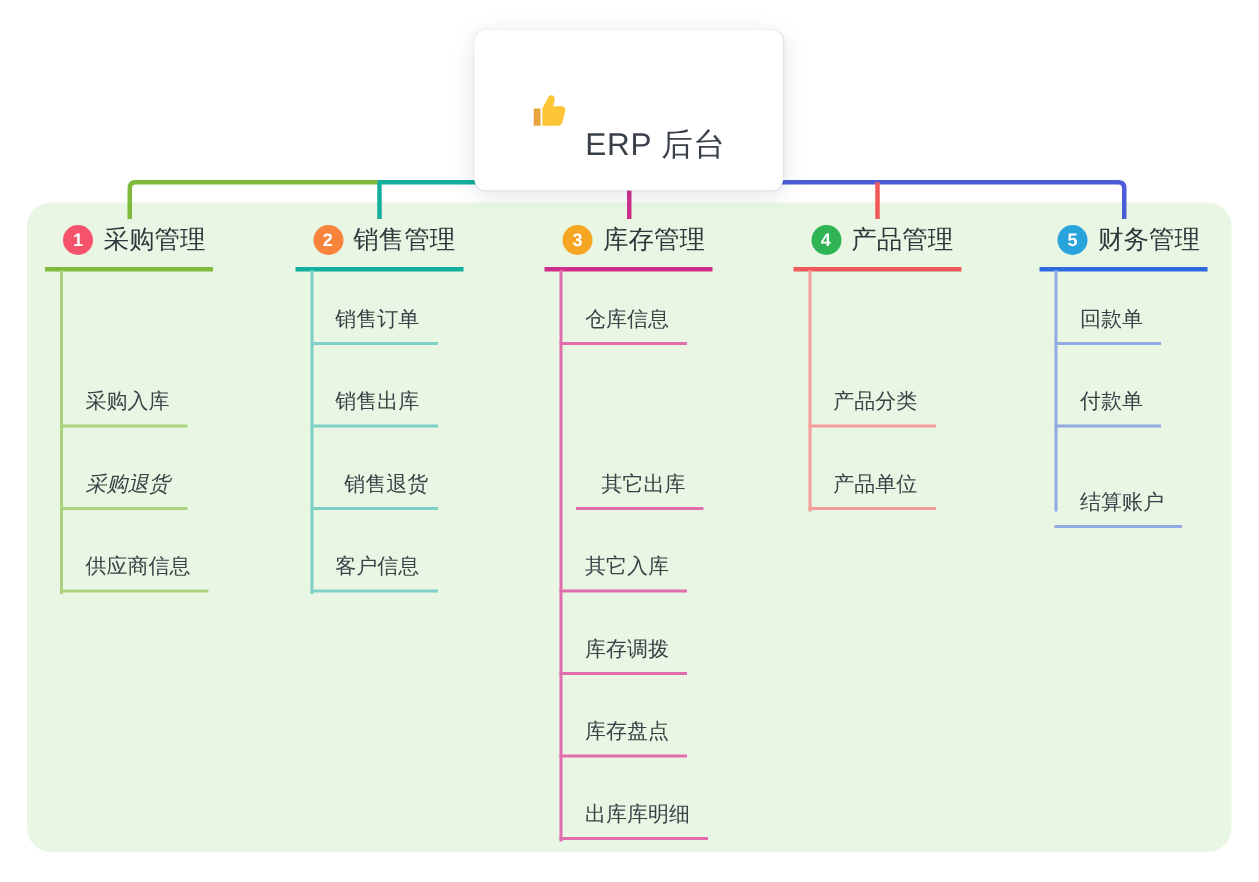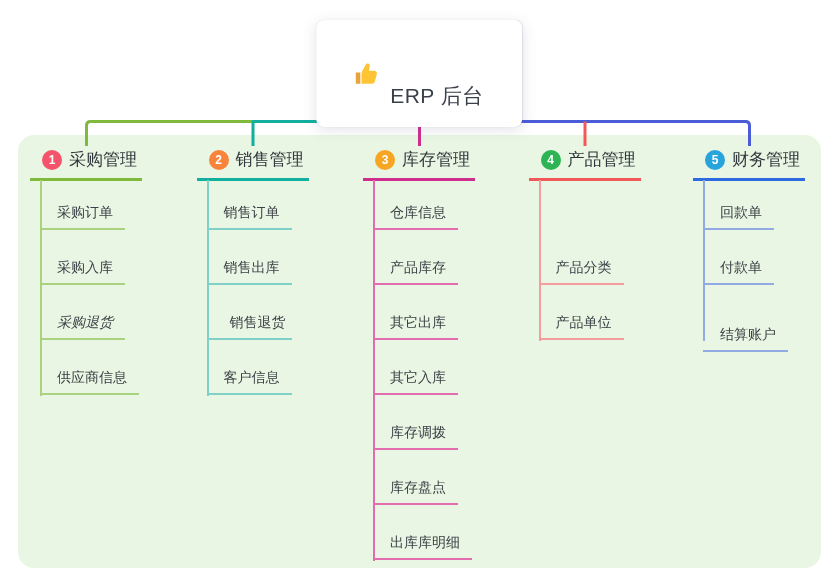--- a/index.html
+++ b/index.html
@@ -64,21 +64,20 @@
     </svg>
     <span class="root-label">ERP 后台</span>
   </div>
 
 <div class="column" style="left: 30px;">
       <div class="branch-header" style="border-bottom-color: rgb(127, 186, 61);">
         <span class="badge" style="background: rgb(244, 83, 107);">1</span>
         <span>采购管理</span>
       </div>
       <div class="spine" style="background: rgb(169, 211, 127); top: 32px; height: 216px;"></div>
-      <div class="child" style="top: 56px; width: 85px; border-bottom-color: rgb(169, 211, 127);">采购订单</div>
       <div class="child" style="top: 111px; width: 85px; border-bottom-color: rgb(169, 211, 127);">采购入库</div>
       <div class="child" style="top: 166px; width: 85px; border-bottom-color: rgb(169, 211, 127); font-style: italic;">采购退货</div>
       <div class="child" style="top: 221px; width: 99px; border-bottom-color: rgb(169, 211, 127);">供应商信息</div>
     </div>
     <div class="column" style="left: 196.5px;">
       <div class="branch-header" style="border-bottom-color: rgb(19, 175, 158);">
         <span class="badge" style="background: rgb(248, 132, 60);">2</span>
         <span>销售管理</span>
       </div>
       <div class="spine" style="background: rgb(127, 208, 198); top: 32px; height: 216px;"></div>
@@ -87,22 +86,21 @@
       <div class="child" style="top: 166px; width: 85px; border-bottom-color: rgb(127, 208, 198); text-align: center;">销售退货</div>
       <div class="child" style="top: 221px; width: 85px; border-bottom-color: rgb(127, 208, 198);">客户信息</div>
     </div>
     <div class="column" style="left: 363px;">
       <div class="branch-header" style="border-bottom-color: rgb(207, 46, 140);">
         <span class="badge" style="background: rgb(246, 166, 35);">3</span>
         <span>库存管理</span>
       </div>
       <div class="spine" style="background: rgb(227, 108, 174); top: 32px; height: 381px;"></div>
       <div class="child" style="top: 56px; width: 85px; border-bottom-color: rgb(227, 108, 174);">仓库信息</div>
-      <div class="child" style="top: 111px; width: 85px; border-bottom-color: rgb(227, 108, 174);">产品库存</div>
-      <div class="child" style="top: 166px; width: 85px; border-bottom-color: rgb(227, 108, 174);">其它出库</div>
+      <div class="child" style="top: 166px; width: 85px; border-bottom-color: rgb(227, 108, 174); margin-left: 11px;">其它出库</div>
       <div class="child" style="top: 221px; width: 85px; border-bottom-color: rgb(227, 108, 174);">其它入库</div>
       <div class="child" style="top: 276px; width: 85px; border-bottom-color: rgb(227, 108, 174);">库存调拨</div>
       <div class="child" style="top: 331px; width: 85px; border-bottom-color: rgb(227, 108, 174);">库存盘点</div>
       <div class="child" style="top: 386px; width: 99px; border-bottom-color: rgb(227, 108, 174); font-family: Liberation Serif, serif;">出库库明细</div>
     </div>
     <div class="column" style="left: 528.5px;">
       <div class="branch-header" style="border-bottom-color: rgb(242, 88, 88);">
         <span class="badge" style="background: rgb(46, 180, 84);">4</span>
         <span>产品管理</span>
       </div>

